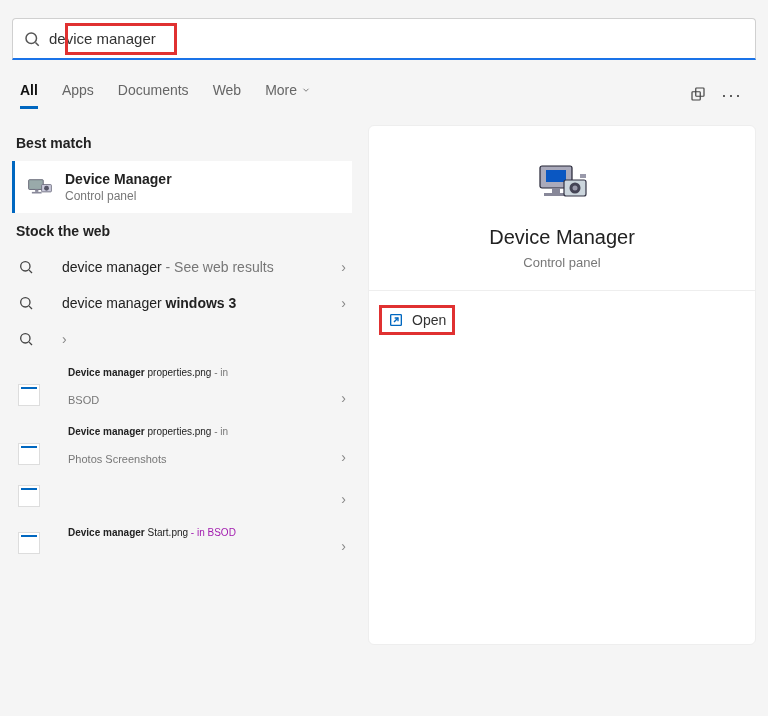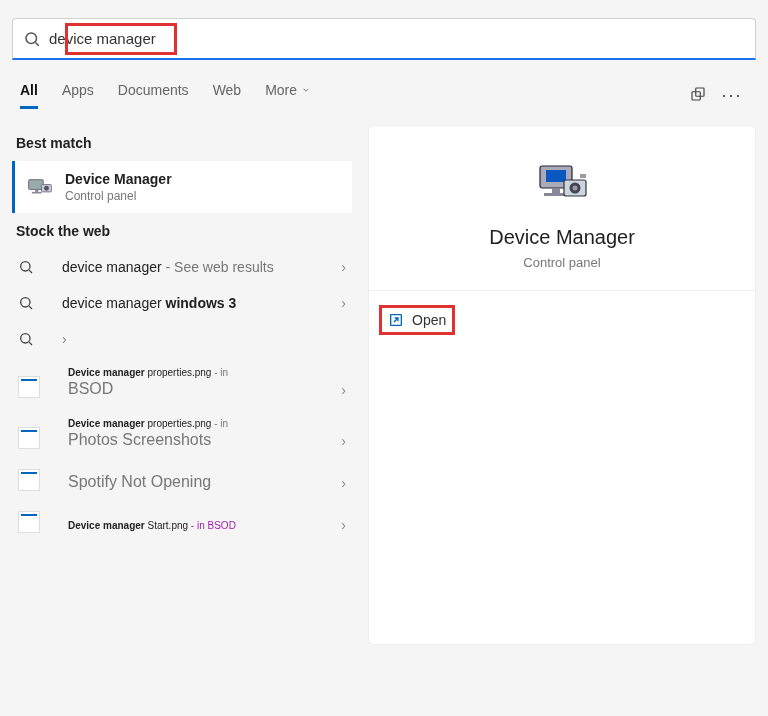--- a/index.html
+++ b/index.html
@@ -116,21 +116,21 @@
   .chevron { color:#888; font-size: 14px; }
   .photo-thumb {
     width: 22px; height: 22px; background:#fff; border:1px solid #ddd; flex-shrink:0;
     position: relative;
   }
   .photo-thumb::before {
     content:""; position:absolute; top:2px; left:2px; right:2px; height:2px; background:#0067c0;
   }
   .photo-row .row-content { flex:1; }
   .photo-title { font-size:10px; }
-  .photo-sub { font-size:16px; color:#777; margin-top:2px;}
+  .photo-sub { font-size:11px; color:#777; margin-top:16px;}
   
   .preview-head {
     display:flex; flex-direction:column; align-items:center;
     padding: 36px 20px 20px 20px;
     border-bottom: 1px solid #eee;
   }
   .preview-icon { width: 56px; height: 48px; margin-bottom: 16px; }
   .preview-title { font-size: 20px; font-weight: 400; color:#222;}
   .preview-sub { font-size: 13px; color:#777; margin-top: 6px;}
   .actions { padding: 14px 10px; }
@@ -244,21 +244,20 @@
         <div class="row-content">
           <div class="photo-title"><b>Device manager</b><span> properties.png</span><span class="extra" style="color:#777"> - in</span></div>
           <div class="photo-sub">Photos Screenshots</div>
         </div>
         <span class="chevron">›</span>
       </div>
 
       <div class="photo-row">
         <div class="photo-thumb"></div>
         <div class="row-content">
-          <div class="photo-sub">Spotify Not Opening</div>
         </div>
         <span class="chevron">›</span>
       </div>
 
       <div class="photo-row">
         <div class="photo-thumb"></div>
         <div class="row-content">
           <div class="photo-title"><b>Device manager</b><span> Start.png</span><span class="extra" style="color:#a21caf"> - in BSOD</span></div>
           <div class="photo-sub"></div>
         </div>

